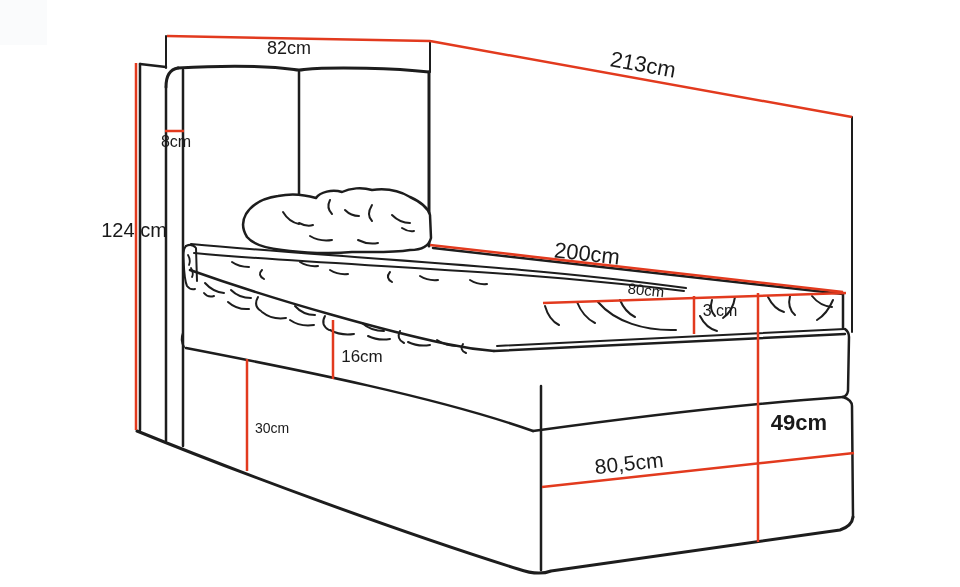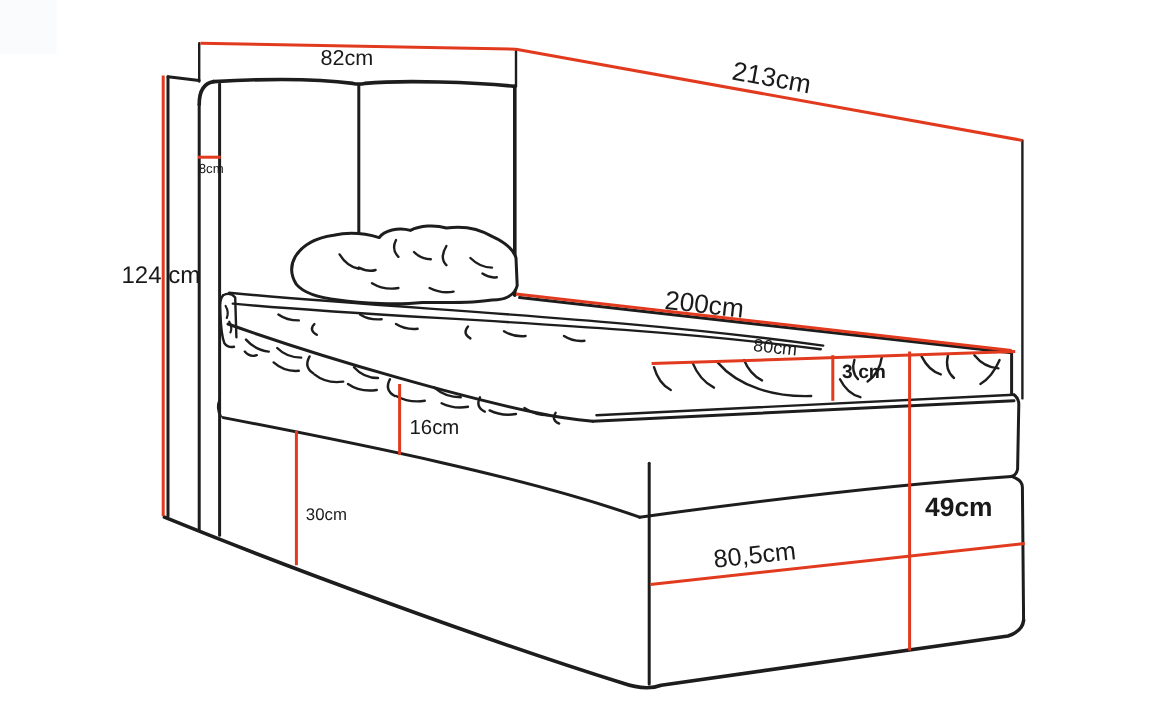--- a/index.html
+++ b/index.html
@@ -144,27 +144,27 @@
       <path d="M542,487 L854,453"></path>
     </g>
   </svg>
 
   <div class="dim-label" style="left:289px;top:24px;font-size:18px;margin-top:24px;">82cm</div>
 
   <div class="dim-label" style="left:643px;top:65px;font-size:22px;--r:10.3deg;">213cm</div>
 
   <div class="dim-label" style="left:134px;top:230px;font-size:20px;">124 cm</div>
 
-  <div class="dim-label" style="left:176px;top:142px;font-size:11px;">8cm</div>
+  <div class="dim-label" style="left:176px;top:142px;font-size:16px;">8cm</div>
 
   <div class="dim-label" style="left:587px;top:254px;font-size:22px;--r:6.5deg;">200cm</div>
 
   <div class="dim-label" style="left:646px;top:290px;font-size:15px;--r:6deg;">80cm</div>
 
-  <div class="dim-label" style="left:720px;top:311px;font-size:16px;font-weight:700;">3 cm</div>
+  <div class="dim-label" style="left:720px;top:311px;font-size:16px;font-weight:400;">3 cm</div>
 
   <div class="dim-label" style="left:362px;top:356px;font-size:17px;">16cm</div>
 
   <div class="dim-label" style="left:272px;top:428px;font-size:14px;">30cm</div>
 
   <div class="dim-label" style="left:799px;top:423px;font-size:22px;font-weight:bold;">49cm</div>
 
   <div class="dim-label" style="left:629px;top:463px;font-size:21px;--r:-6.2deg;">80,5cm</div>
 
 </div>

